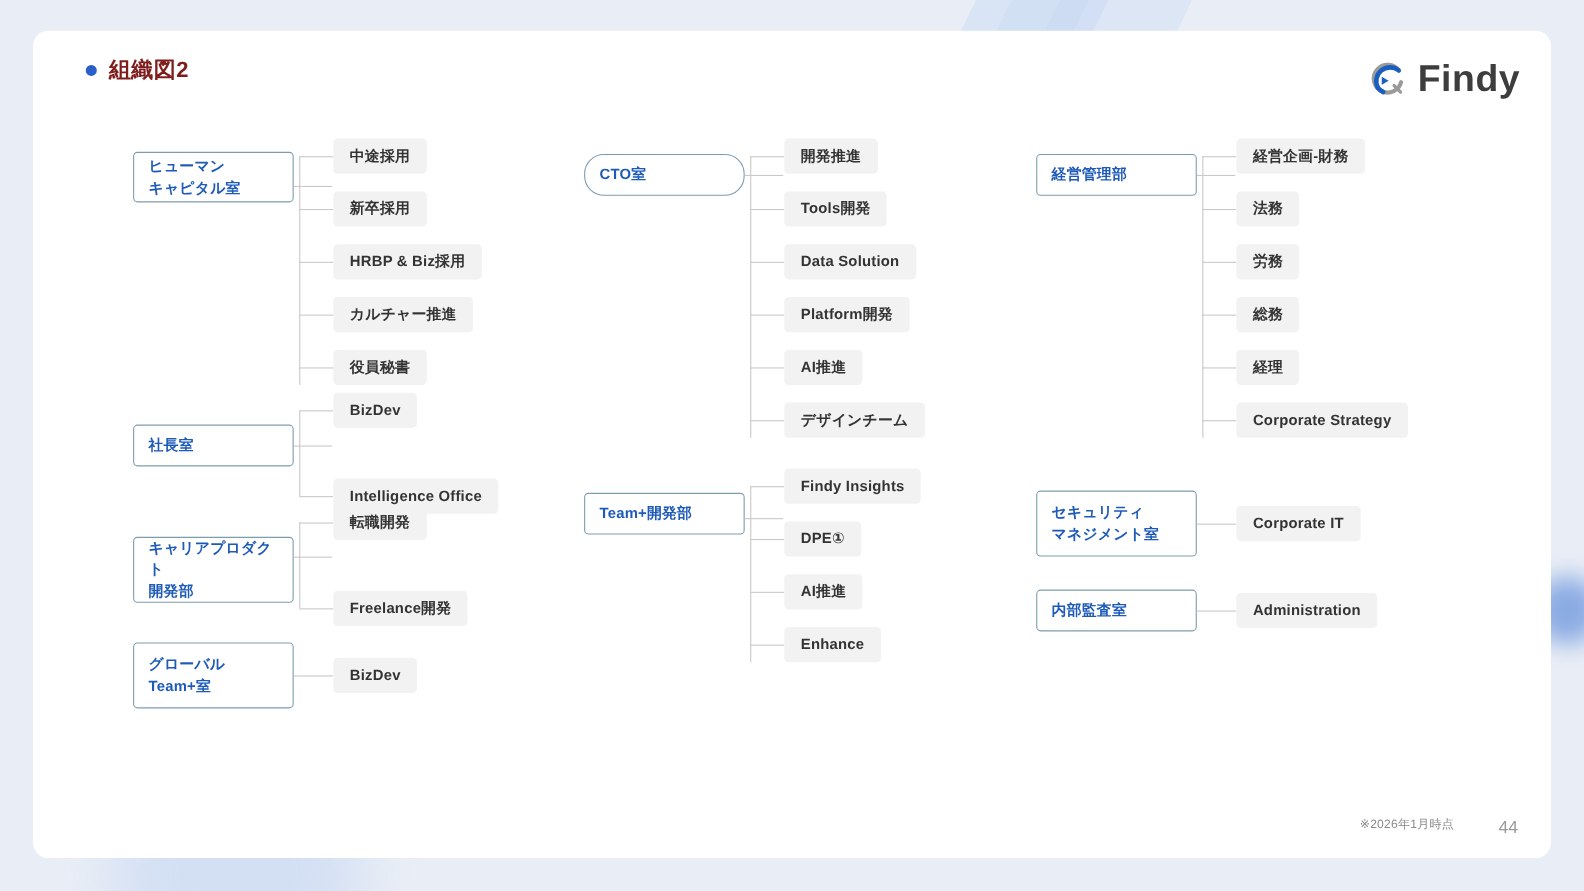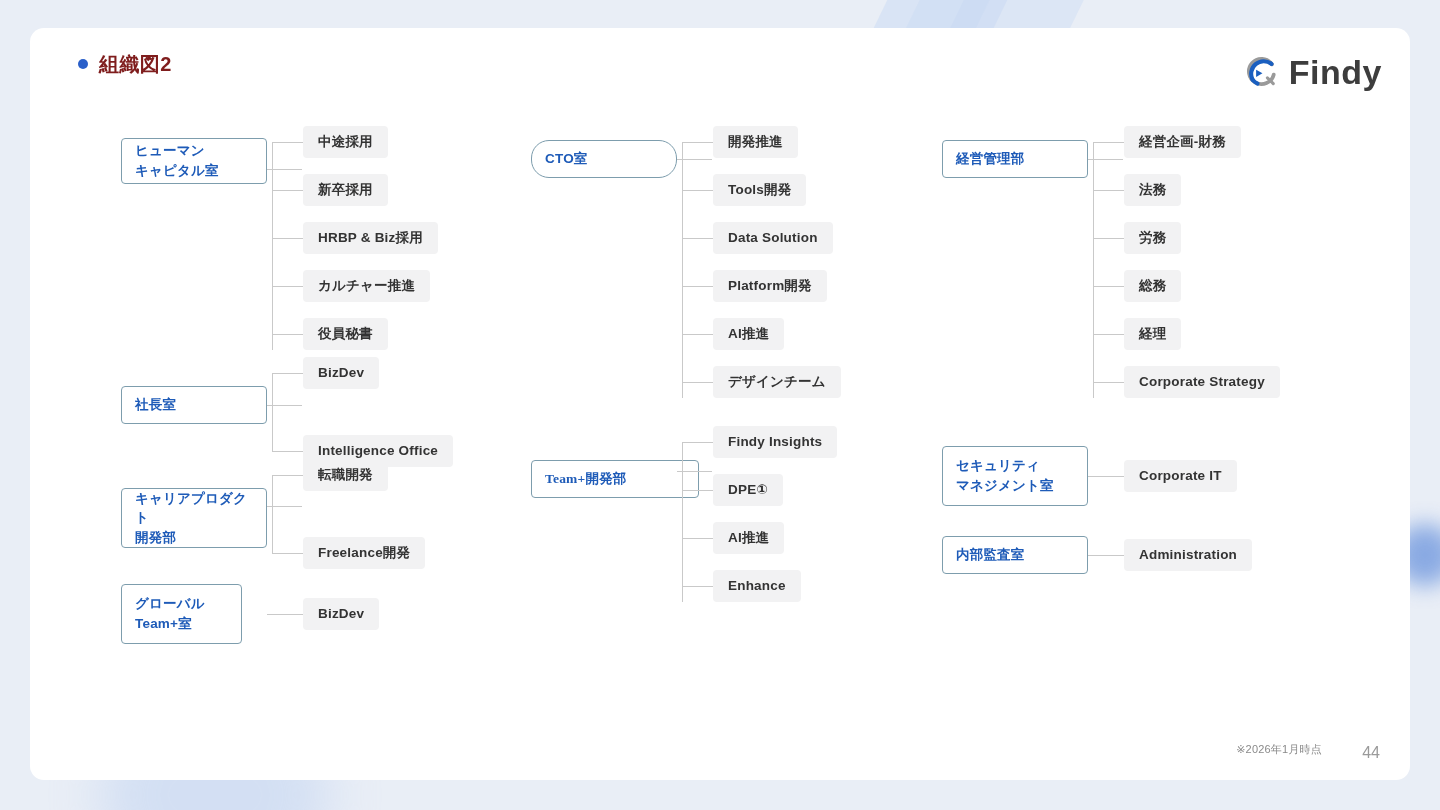--- a/index.html
+++ b/index.html
@@ -228,21 +228,21 @@
       <div class="conn conn-h" style="left:237px; top:478px; width:35px;"></div>
       <div class="conn conn-v" style="left:242px; top:447px; height:78px;"></div>
       <div class="conn conn-h" style="left:242px; top:447px; width:31px;"></div>
       <div class="conn conn-h" style="left:242px; top:525px; width:31px;"></div>
 
       <div class="child" style="left:273px; top:431px;">転職開発</div>
       <div class="child" style="left:273px; top:509px;">Freelance開発</div>
     </div>
 
     <div class="group">
-      <div class="parent" style="left:91px; top:556px; width:121px; height:60px;">
+      <div class="parent" style="left:91px; top:556px; width:146px; height:60px;">
         <span><span>グローバル</span><br><span>Team+室</span></span>
       </div>
       <div class="conn conn-h" style="left:237px; top:586px; width:36px;"></div>
       <div class="child" style="left:273px; top:570px;">BizDev</div>
     </div>
 
     <div class="group">
       <div class="parent" style="left:501px; top:112px; width:146px; height:38px;border-radius:18px;">
         <span>CTO室</span>
       </div>
@@ -257,21 +257,21 @@
 
       <div class="child" style="left:683px; top:98px;">開発推進</div>
       <div class="child" style="left:683px; top:146px;">Tools開発</div>
       <div class="child" style="left:683px; top:194px;">Data Solution</div>
       <div class="child" style="left:683px; top:242px;">Platform開発</div>
       <div class="child" style="left:683px; top:290px;">AI推進</div>
       <div class="child" style="left:683px; top:338px;">デザインチーム</div>
     </div>
 
     <div class="group">
-      <div class="parent" style="left:501px; top:432px; width:168px; height:38px;font-family:Liberation Serif, serif;">
+      <div class="parent" style="left:501px; top:420px; width:146px; height:38px;">
         <span>Team+開発部</span>
       </div>
       <div class="conn conn-h" style="left:647px; top:443px; width:35px;"></div>
       <div class="conn conn-v" style="left:652px; top:414px; height:160px;"></div>
       <div class="conn conn-h" style="left:652px; top:414px; width:31px;"></div>
       <div class="conn conn-h" style="left:652px; top:462px; width:31px;"></div>
       <div class="conn conn-h" style="left:652px; top:510px; width:31px;"></div>
       <div class="conn conn-h" style="left:652px; top:558px; width:31px;"></div>
 
       <div class="child" style="left:683px; top:398px;">Findy Insights</div>

